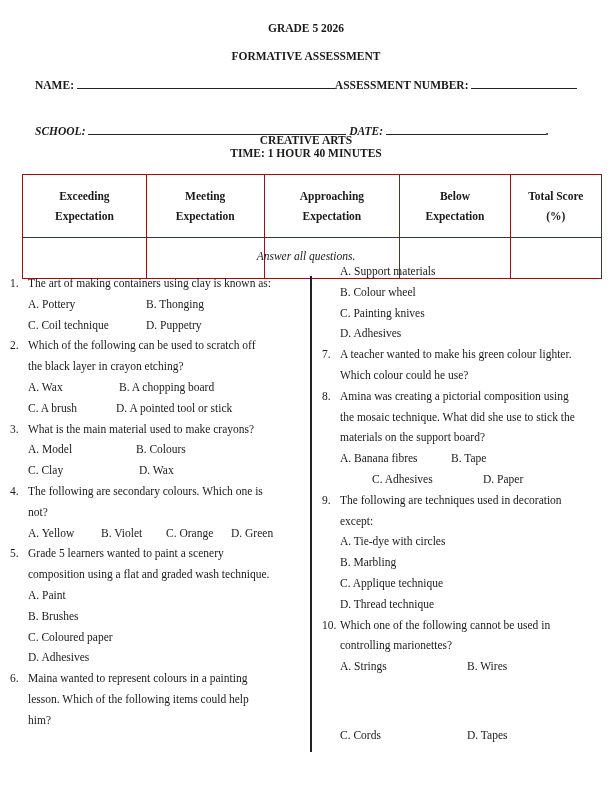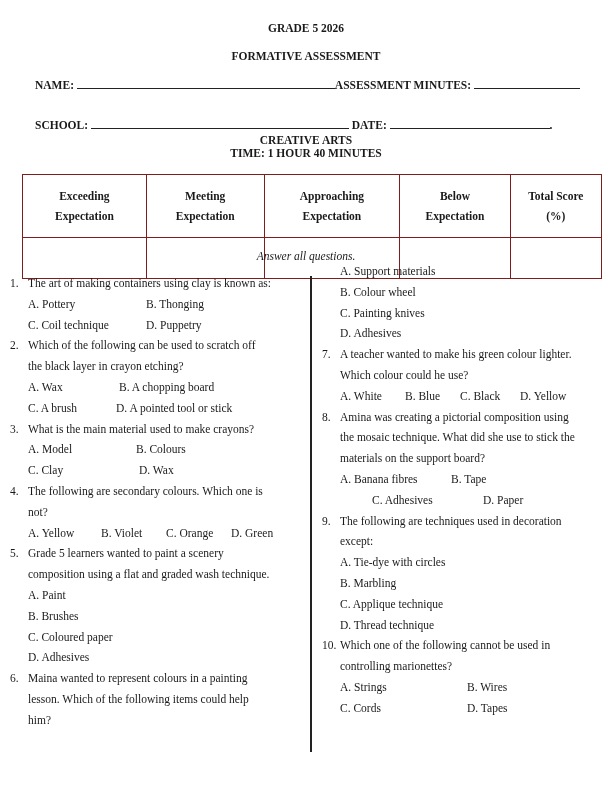--- a/index.html
+++ b/index.html
@@ -31,25 +31,25 @@
   .divider { position: absolute; left: 310px; top: 276px; width: 1.5px; height: 476px; background: #222; }
 </style>
 </head>
 <body>
 
 <div class="abs center title" style="top:22px;">GRADE 5 2026</div>
 <div class="abs center title" style="top:50px;">FORMATIVE ASSESSMENT</div>
 
 <div class="field-row" style="left:35px; top:78px;">
   <span>NAME:</span>
-  <span class="blank" style="width:258px;"></span><span>ASSESSMENT MINUTES:</span>
+  <span class="blank" style="width:258px;"></span><span>ASSESSMENT NUMBER:</span>
   <span class="blank" style="width:106px;"></span>
 </div>
 
-<div class="field-row" style="left:35px; top:118px;">
+<div class="field-row" style="left:35px; top:124px;font-style:italic;">
   <span>SCHOOL:</span>
   <span class="blank" style="width:258px;"></span>
   <span>DATE:</span>
   <span class="blank" style="width:160px;"></span><span>.</span>
 </div>
 
 <div class="abs center title" style="top:134px; line-height:13px;">
   <div>CREATIVE ARTS</div>
   <div>TIME: 1 HOUR 40 MINUTES</div>
 </div>
@@ -145,23 +145,20 @@
   <div class="opt-row">A. Support materials</div>
   <div class="opt-row">B. Colour wheel</div>
   <div class="opt-row">C. Painting knives</div>
   <div class="opt-row">D. Adhesives</div>
 
   <div class="q">
     <span class="qnum">7.</span>
     <div>A teacher wanted to make his green colour lighter.</div>
     <div>Which colour could he use?</div>
   </div>
-  <div class="opt-row">
-    <span class="opt" style="width:65px;">A. White</span><span class="opt" style="width:55px;">B. Blue</span><span class="opt" style="width:60px;">C. Black</span><span class="opt">D. Yellow</span>
-  </div>
 
   <div class="q">
     <span class="qnum">8.</span>
     <div>Amina was creating a pictorial composition using</div>
     <div>the mosaic technique. What did she use to stick the</div>
     <div>materials on the support board?</div>
   </div>
   <div class="opt-row">
     <span class="opt" style="width:111px;">A. Banana fibres</span><span class="opt">B. Tape</span>
   </div>
@@ -181,15 +178,15 @@
 
   <div class="q">
     <span class="qnum">10.</span>
     <div>Which one of the following cannot be used in</div>
     <div>controlling marionettes?</div>
   </div>
   <div class="opt-row">
     <span class="opt" style="width:127px;">A. Strings</span><span class="opt">B. Wires</span>
   </div>
   <div class="opt-row">
-    <span class="opt" style="width:127px;">C. Cords</span><span class="opt">D. Tapes</span>
+    <span class="opt" style="width:127px;margin-top:48px;">C. Cords</span><span class="opt">D. Tapes</span>
   </div>
 </div>
 
 </body></html>

